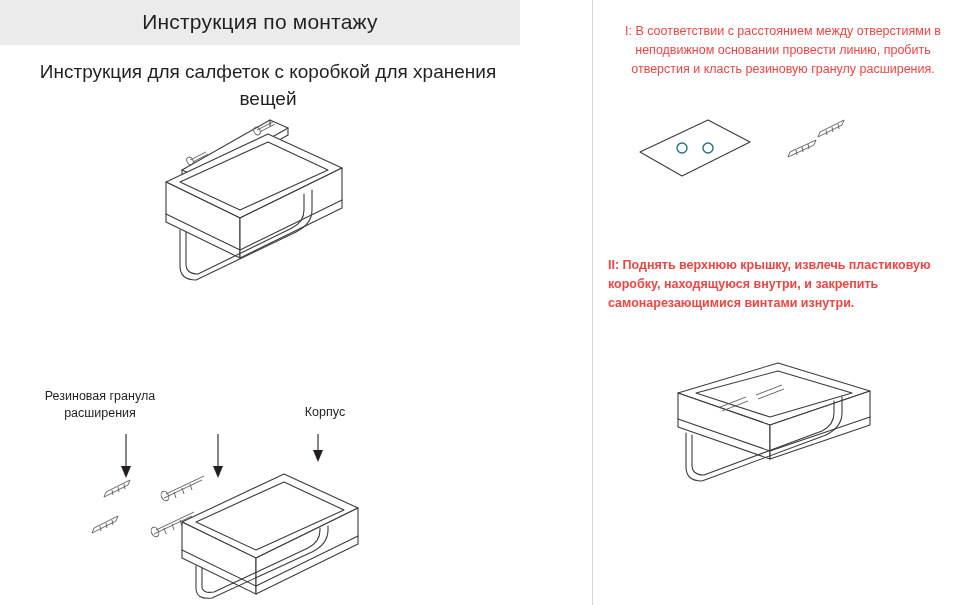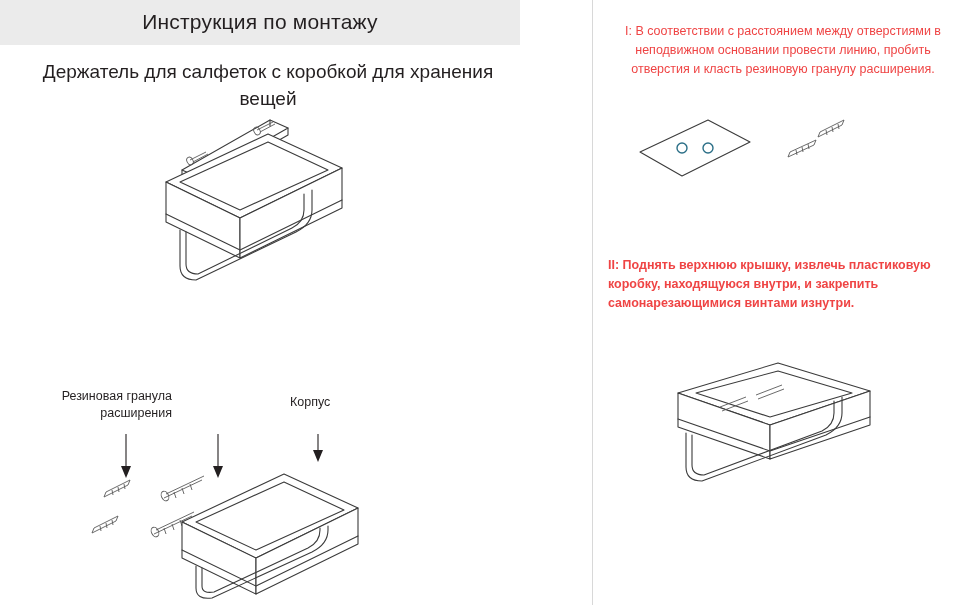--- a/index.html
+++ b/index.html
@@ -80,41 +80,41 @@
     font-weight: bold;
   }
 
   
   .callout {
     position: absolute;
     font-size: 12.5px;
     line-height: 17px;
     color: #231f20;
   }
-  #label-granule { left: 52px; top: 388px; width: 120px; text-align: right; }
+  #label-granule { left: 40px; top: 388px; width: 120px; text-align: center; }
   #label-screw   { left: 158px; top: 370px; width: 112px; text-align: center; }
-  #label-body    { left: 290px; top: 394px; width: 70px;  text-align: left; }
+  #label-body    { left: 290px; top: 404px; width: 70px;  text-align: center; }
 
   svg { display: block; }
   .ln { fill: none; stroke: #3b3b3b; stroke-width: 1.1; stroke-linejoin: round; stroke-linecap: round; }
   .ln-thin { fill: none; stroke: #5a5a5a; stroke-width: 0.9; }
   .ln-arrow { fill: none; stroke: #231f20; stroke-width: 1.1; }
   .fillw { fill: #ffffff; }
   .circ { fill: none; stroke: #2b6f87; stroke-width: 1.4; }
 </style>
 </head>
 <body>
 
 <div id="page">
 
   <div class="divider"></div>
 
   <div class="header-band"></div>
   <div class="header-title">Инструкция по монтажу</div>
-  <div class="product-title">Держатель для салфеток с коробкой для хранения вещей</div>
+  <div class="product-title">Инструкция для салфеток с коробкой для хранения вещей</div>
 
   <div style="position:absolute;left:120px;top:110px;">
     <svg width="260" height="180" viewBox="0 0 260 180">
 
       <g>
         <path class="ln" d="M62 60 L150 10 L168 18 L80 68 Z"></path>
         <path class="ln" d="M62 60 L62 67 L80 75 L80 68"></path>
         <path class="ln" d="M150 10 L150 16"></path>
         <path class="ln" d="M168 18 L168 25 L80 75"></path>
       </g>

